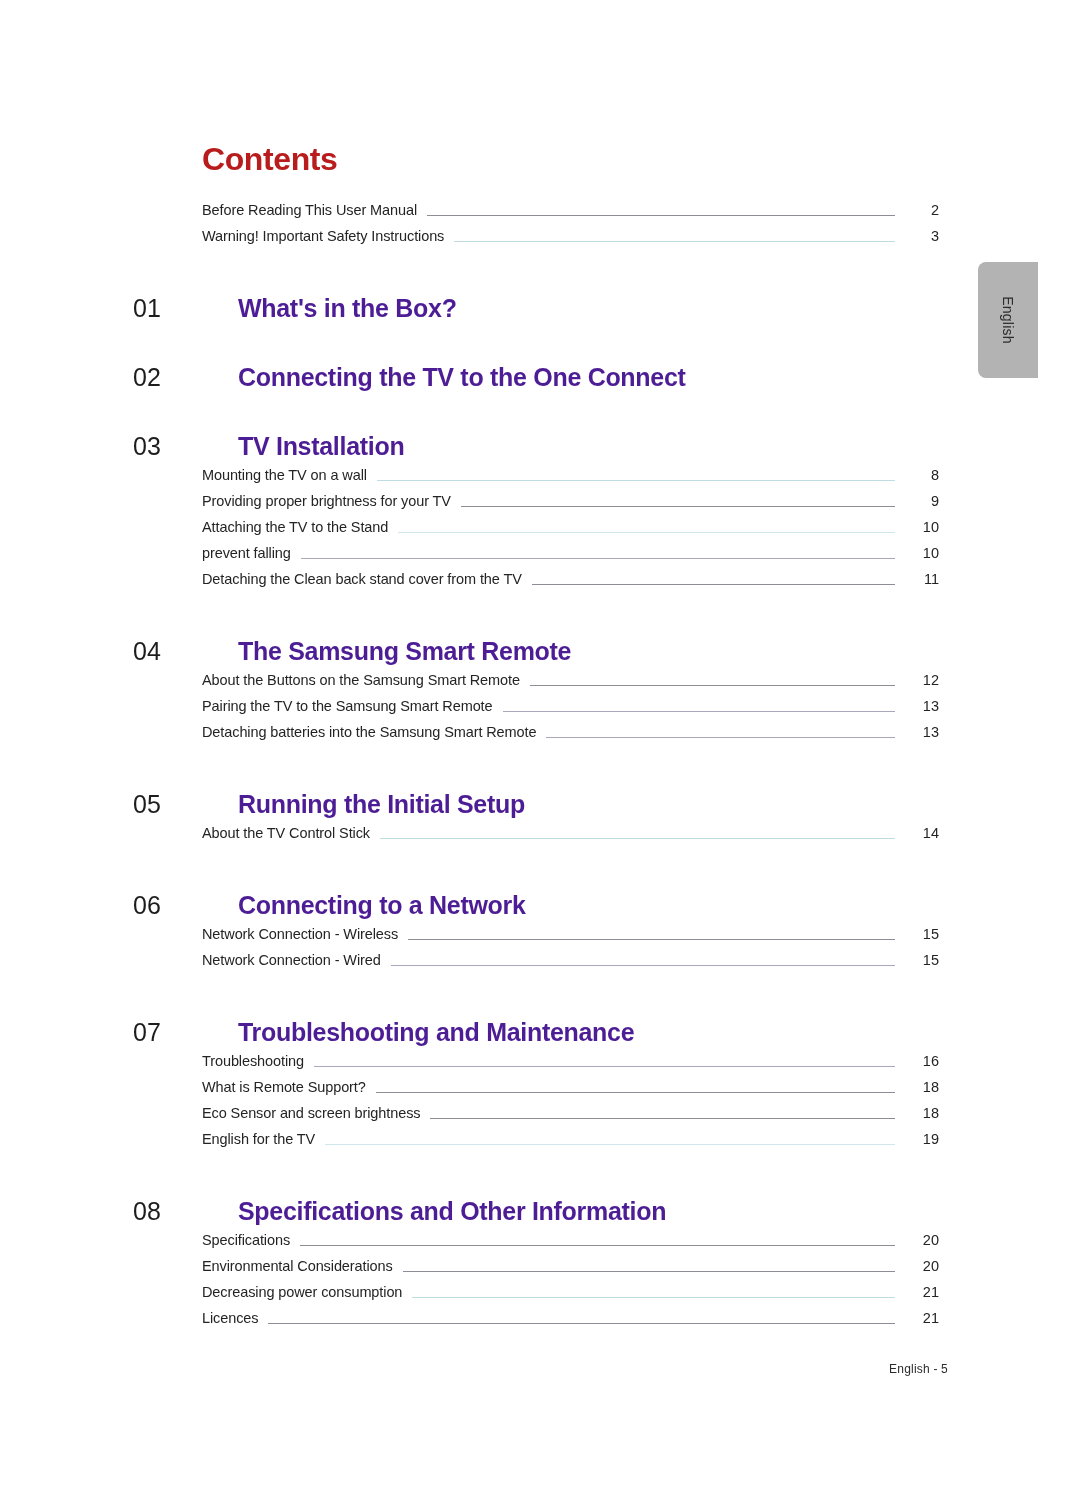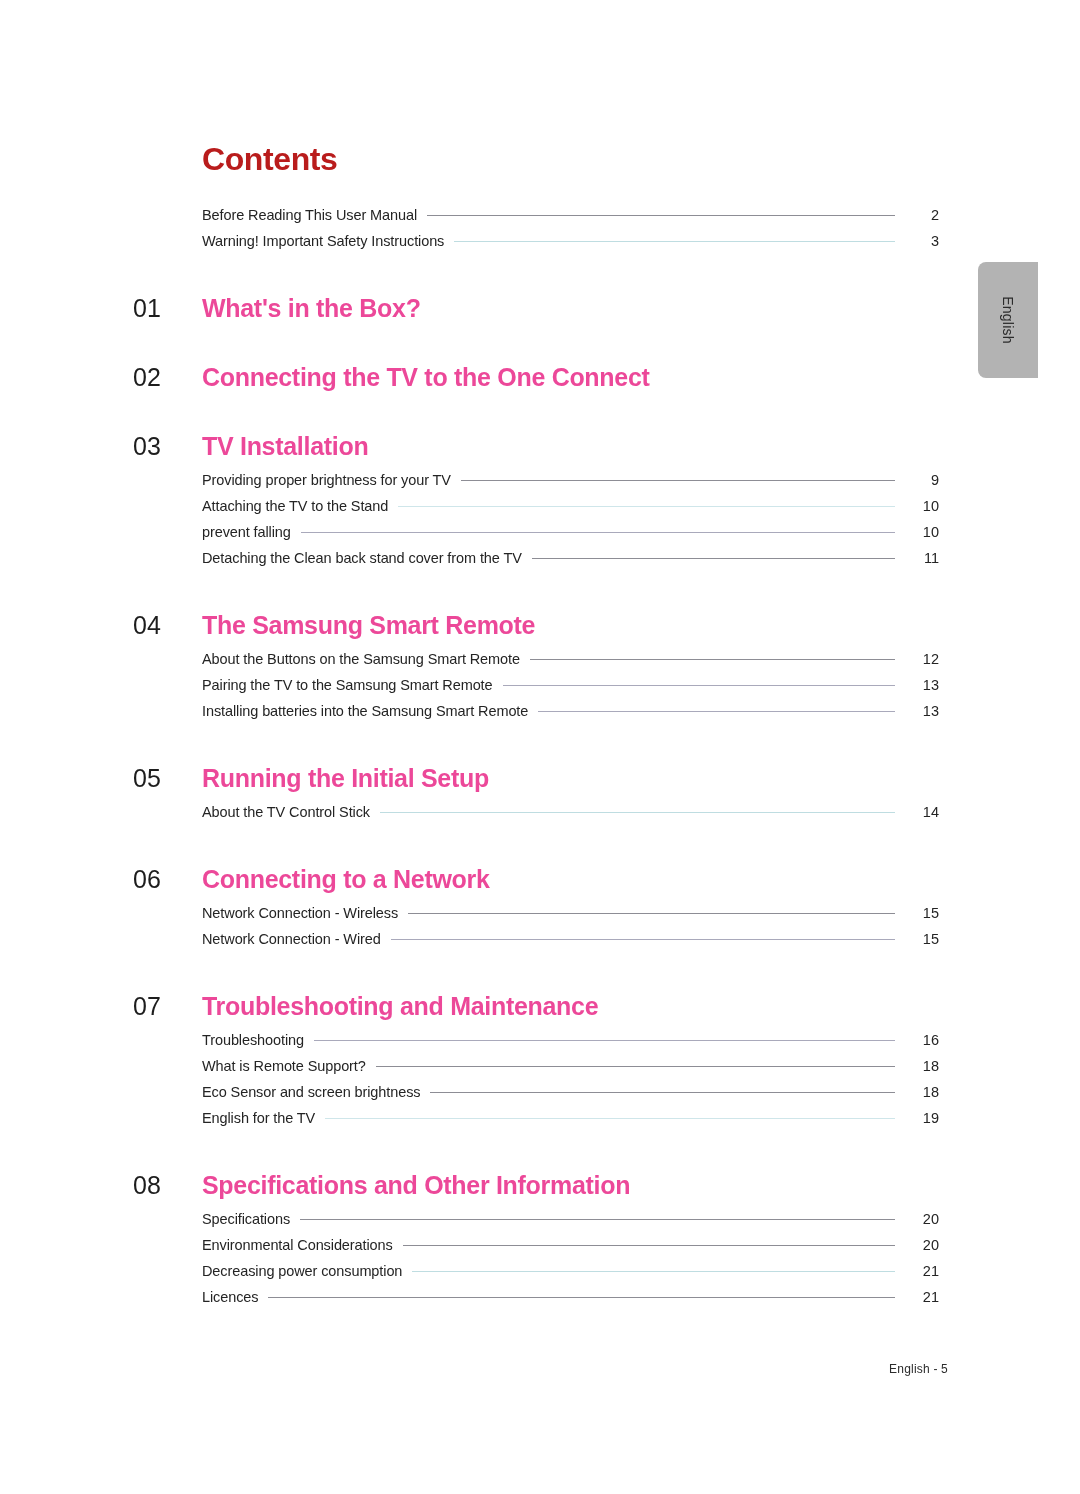--- a/index.html
+++ b/index.html
@@ -40,21 +40,21 @@
     top: 202px;
     width: 815px;
   }
 
   .front-block {
     margin-bottom: 0;
   }
 
   .sub-row {
     display: flex;
-    align-items: center;
+    align-items: flex-start;
     width: 100%;
     height: 26px;
     margin-left: 69px;
     width: 737px;
   }
   .sub-row .sub-label {
     font-size: 14.5px;
     font-weight: 400;
     color: #242424;
     white-space: nowrap;
@@ -93,33 +93,34 @@
   
   .front-row { margin-left: 69px; width: 737px; }
 
   
   .chapter {
     margin-top: 40px;
   }
   .chapter-head {
     display: flex;
     align-items: baseline;
+    gap: 36px;
   }
   .chapter-num {
     width: 69px;
     flex: 0 0 69px;
     font-size: 25px;
     font-weight: 400;
     color: #1d1d1d;
     letter-spacing: 0.2px;
   }
   .chapter-title {
     font-size: 25px;
     font-weight: 600;
-    color: #ec4899;
+    color: #4c1d95;
     letter-spacing: -0.3px;
     white-space: nowrap;
     text-align: center;
   }
   .chapter-subs {
     margin-top: 6px;
   }
 
   
   .lang-tab {
@@ -186,20 +187,25 @@
             <span class="chapter-num">02</span>
             <span class="chapter-title">Connecting the TV to the One Connect</span>
           </div>
         </div>
         <div class="chapter">
           <div class="chapter-head">
             <span class="chapter-num">03</span>
             <span class="chapter-title">TV Installation</span>
           </div>
           <div class="chapter-subs">
+            <div class="sub-row leader-teal">
+              <span class="sub-label">Mounting the TV on a wall</span>
+              <span class="leader"></span>
+              <span class="pageno">8</span>
+            </div>
             <div class="sub-row leader-gray">
               <span class="sub-label">Providing proper brightness for your TV</span>
               <span class="leader"></span>
               <span class="pageno">9</span>
             </div>
             <div class="sub-row leader-pale">
               <span class="sub-label">Attaching the TV to the Stand</span>
               <span class="leader"></span>
               <span class="pageno">10</span>
             </div>
@@ -225,21 +231,21 @@
               <span class="sub-label">About the Buttons on the Samsung Smart Remote</span>
               <span class="leader"></span>
               <span class="pageno">12</span>
             </div>
             <div class="sub-row leader-lav">
               <span class="sub-label">Pairing the TV to the Samsung Smart Remote</span>
               <span class="leader"></span>
               <span class="pageno">13</span>
             </div>
             <div class="sub-row leader-lav">
-              <span class="sub-label">Installing batteries into the Samsung Smart Remote</span>
+              <span class="sub-label">Detaching batteries into the Samsung Smart Remote</span>
               <span class="leader"></span>
               <span class="pageno">13</span>
             </div>
           </div>
         </div>
         <div class="chapter">
           <div class="chapter-head">
             <span class="chapter-num">05</span>
             <span class="chapter-title">Running the Initial Setup</span>
           </div>

